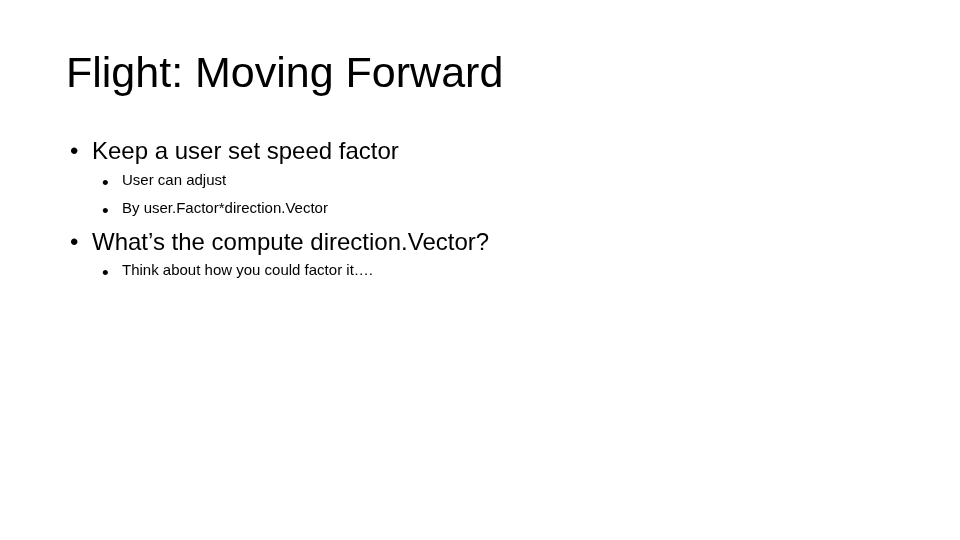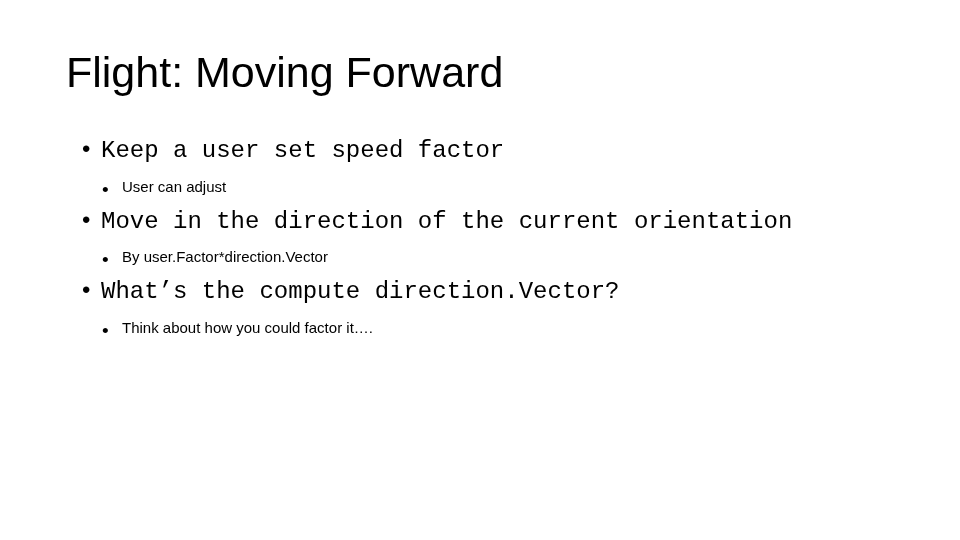--- a/index.html
+++ b/index.html
@@ -20,22 +20,21 @@
   .title {
     font-size: 43px;
     font-weight: 400;
     margin: 0 0 40px 0;
     line-height: 1.05;
     letter-spacing: 0px;
   }
   ul.level1 {
     list-style: none;
     padding: 0;
-    margin: 9px;
-    font-family: Liberation Mono, monospace;
+    margin: 0;
   }
   ul.level1 > li {
     position: relative;
     padding-left: 26px;
     font-size: 24px;
     line-height: 1.35;
     margin-bottom: 2px;
   }
   ul.level1 > li::before {
     content: "•";
@@ -78,23 +77,20 @@
   <div class="block">
     <ul class="level1">
       <li>Keep a user set speed factor</li>
     </ul>
     <ul class="level2">
       <li>User can adjust</li>
     </ul>
   </div>
 
   <div class="block">
-    <ul class="level1">
-      <li>Move in the direction of the current orientation</li>
-    </ul>
     <ul class="level2">
       <li>By user.Factor*direction.Vector</li>
     </ul>
   </div>
 
   <div class="block">
     <ul class="level1">
       <li>What’s the compute direction.Vector?</li>
     </ul>
     <ul class="level2">

